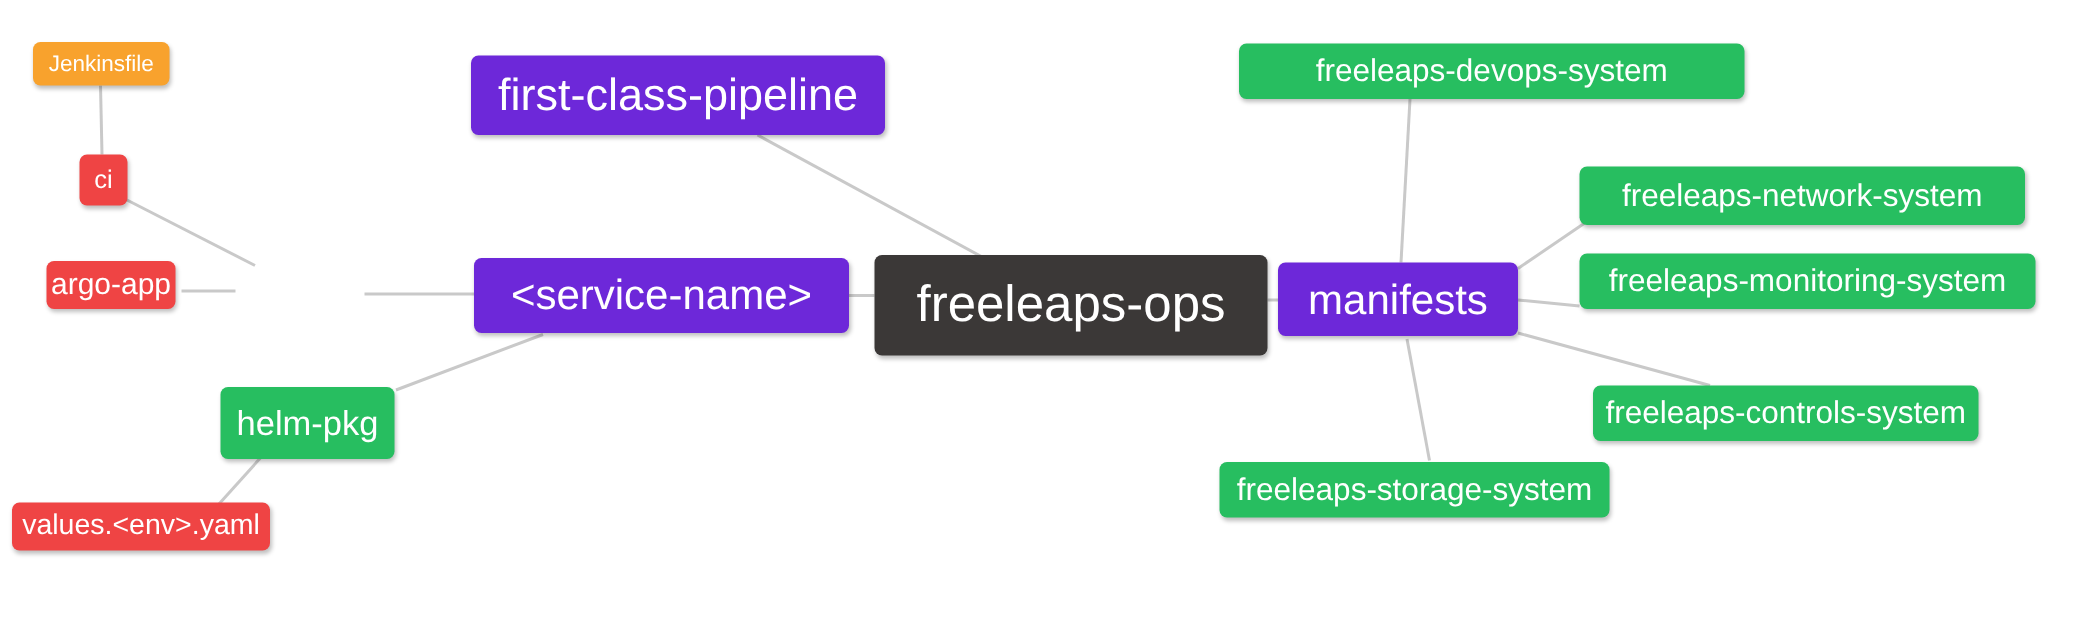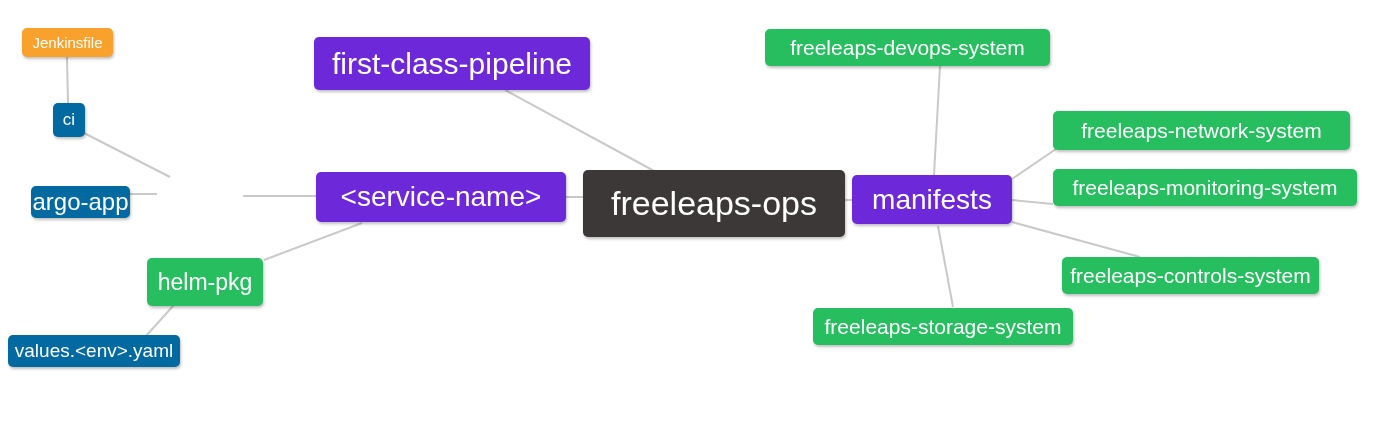--- a/index.html
+++ b/index.html
@@ -26,35 +26,35 @@
     color: #ffffff;
     border-radius: 5px;
     box-shadow: 1px 2px 3px rgba(0,0,0,0.25);
     white-space: nowrap;
     cursor: pointer;
     box-sizing: border-box;
   }
   .c-dark   { background: #3B3837; }
   .c-blue   { background: #6d28d9; }
   .c-green  { background: #27BE60; }
-  .c-orange { background: #0369a1; }
+  .c-orange { background: #ef4444; }
   .c-amber  { background: #F8A22D; }
 
   
   .n-jenkinsfile          { left: 22px;   top: 28px;  width: 91px;  height: 29px; font-size: 15px; }
   .n-ci                   { left: 53px;   top: 103px; width: 32px;  height: 34px; font-size: 17px; }
-  .n-argo-app             { left: 31px;   top: 186px; width: 99px;  height: 32px; font-size: 24px; }
+  .n-argo-app             { left: 31px;   top: 174px; width: 86px;  height: 32px; font-size: 20px; }
   .n-env                  { left: 157px;  top: 175px; width: 86px;  height: 42px; font-size: 24px; }
   .n-helm-pkg             { left: 147px;  top: 258px; width: 116px; height: 48px; font-size: 23px; }
   .n-values-env-yaml      { left: 8px;    top: 335px; width: 172px; height: 32px; font-size: 19px; }
   .n-first-class-pipeline { left: 314px;  top: 37px;  width: 276px; height: 53px; font-size: 30px; }
   .n-service-name         { left: 316px;  top: 172px; width: 250px; height: 50px; font-size: 28px; }
   .n-freeleaps-ops        { left: 583px;  top: 170px; width: 262px; height: 67px; font-size: 34px; }
   .n-manifests            { left: 852px;  top: 175px; width: 160px; height: 49px; font-size: 28px; }
-  .n-devops-system        { left: 765px;  top: 29px;  width: 285px; height: 37px; font-size: 21px; }
+  .n-devops-system        { left: 826px;  top: 29px;  width: 337px; height: 37px; font-size: 21px; }
   .n-network-system       { left: 1053px; top: 111px; width: 297px; height: 39px; font-size: 21px; }
   .n-monitoring-system    { left: 1053px; top: 169px; width: 304px; height: 37px; font-size: 21px; }
   .n-controls-system      { left: 1062px; top: 257px; width: 257px; height: 37px; font-size: 21px; }
   .n-storage-system       { left: 813px;  top: 308px; width: 260px; height: 37px; font-size: 21px; }
 </style>
 </head>
 <body>
 
 <div class="canvas">
 

